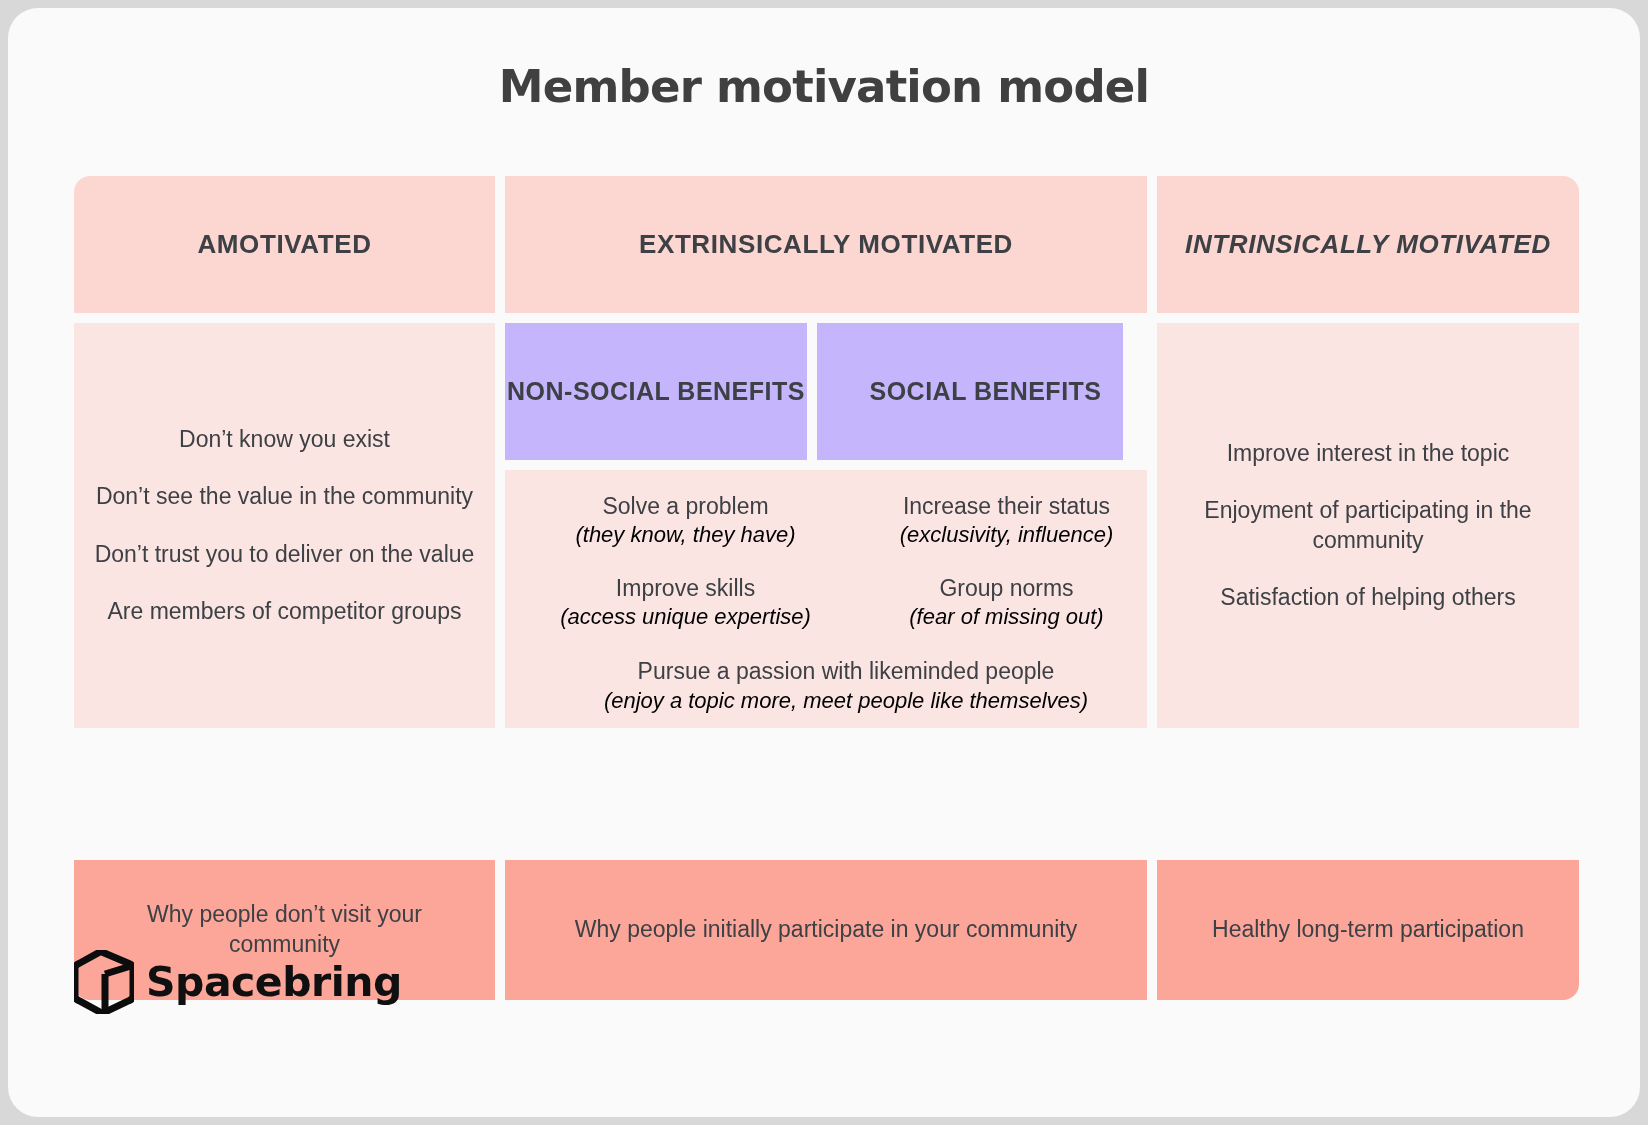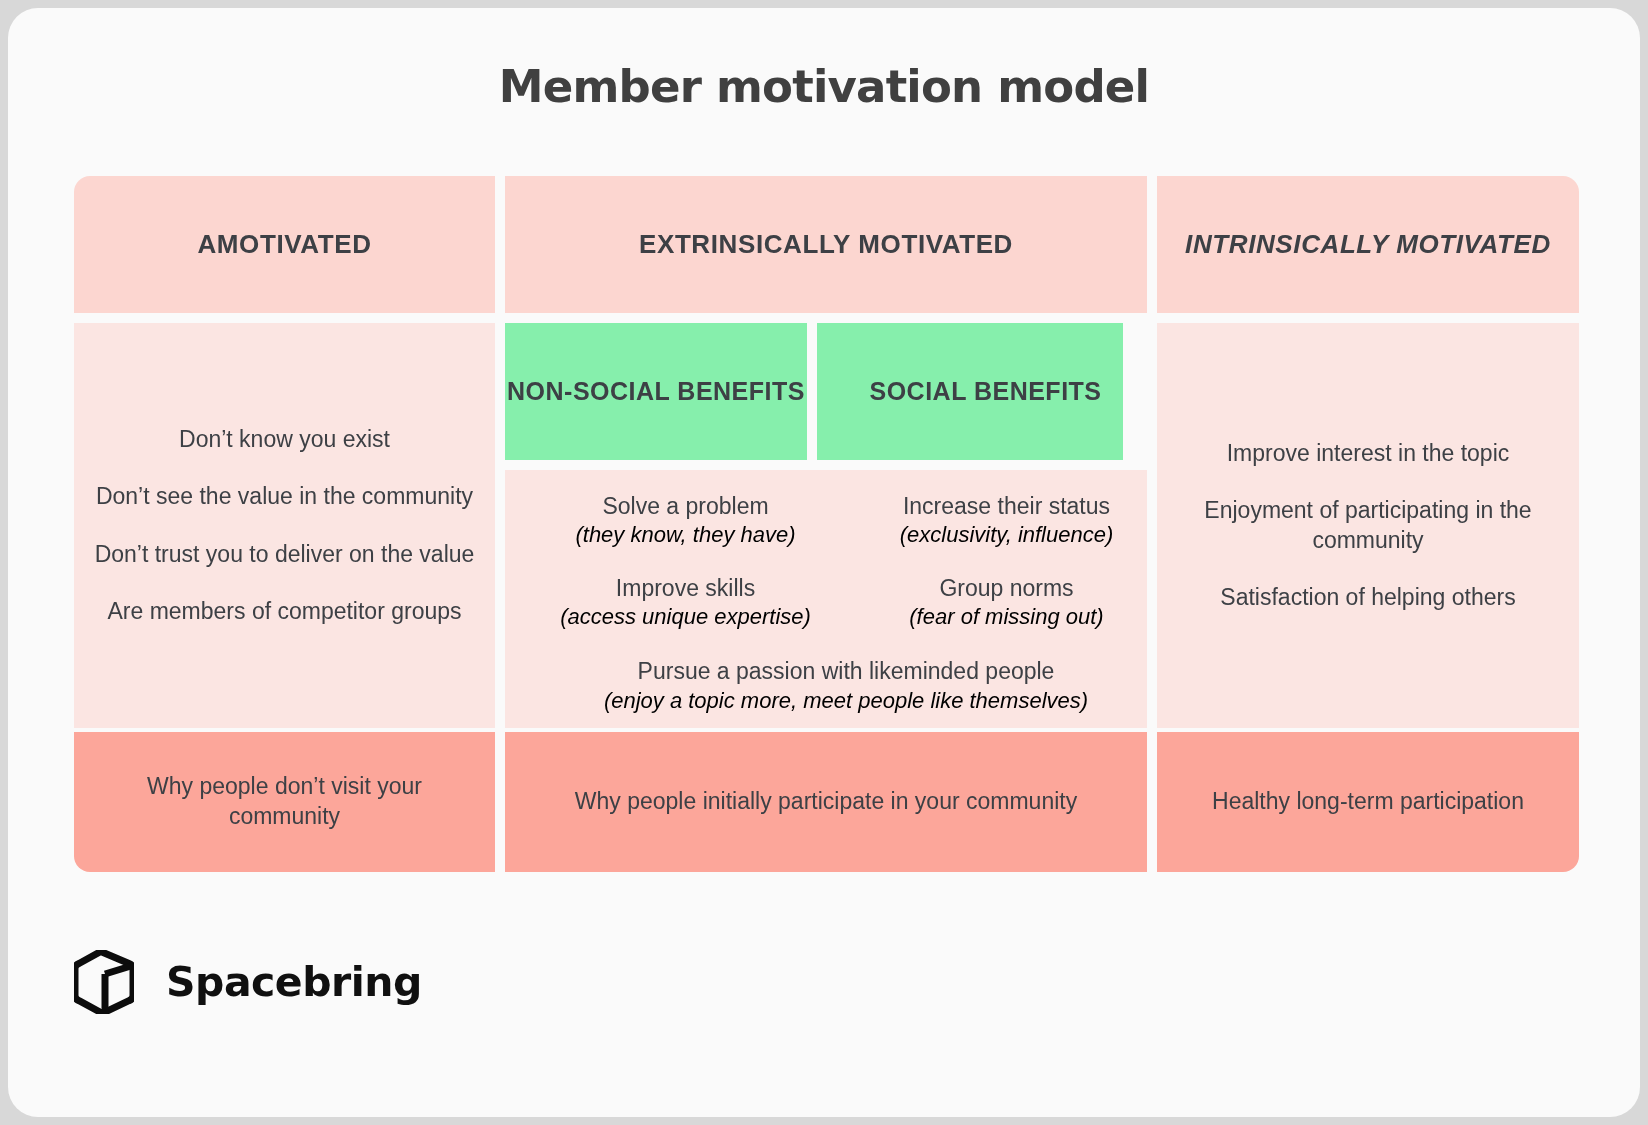--- a/index.html
+++ b/index.html
@@ -41,21 +41,21 @@
     position: absolute;
     left: 66px;
     top: 168px;
     width: 1505px;
     height: 700px;
   }
 
   .col {
     position: absolute;
     top: 0;
-    height: 696px;
+    height: 824px;
   }
   .col-amotivated  { left: 0px;    width: 421px; }
   .col-extrinsic   { left: 431px;  width: 642px; }
   .col-intrinsic   { left: 1083px; width: 422px; }
 
   
   .head {
     position: absolute;
     top: 0;
     left: 0;
@@ -128,21 +128,21 @@
     position: absolute;
     top: 147px;
     left: 0;
     width: 642px;
     height: 137px;
   }
   .sub-head {
     position: absolute;
     top: 0;
     height: 137px;
-    background: #86efac;
+    background: #c4b5fd;
     display: flex;
     align-items: center;
     justify-content: center;
     text-align: center;
   }
   .sub-head.nonsocial { left: 0px;   width: 302px; }
   .sub-head.social    { left: 312px; width: 306px; padding-left: 31px; }
   .sub-head-label {
     font-size: 25px;
     font-weight: bold;
@@ -187,21 +187,21 @@
     margin-top: 26px;
   }
 
   
   #logo {
     position: absolute;
     left: 66px;
     top: 942px;
     display: flex;
     align-items: center;
-    gap: 32px;
+    gap: 12px;
   }
   #logo-mark { width: 60px; height: 64px; display: block; }
   #logo-text {
     font-size: 41px;
     font-weight: bold;
     letter-spacing: -0.5px;
     color: #101010;
     font-family: "DejaVu Sans", sans-serif;
   }
 </style>

